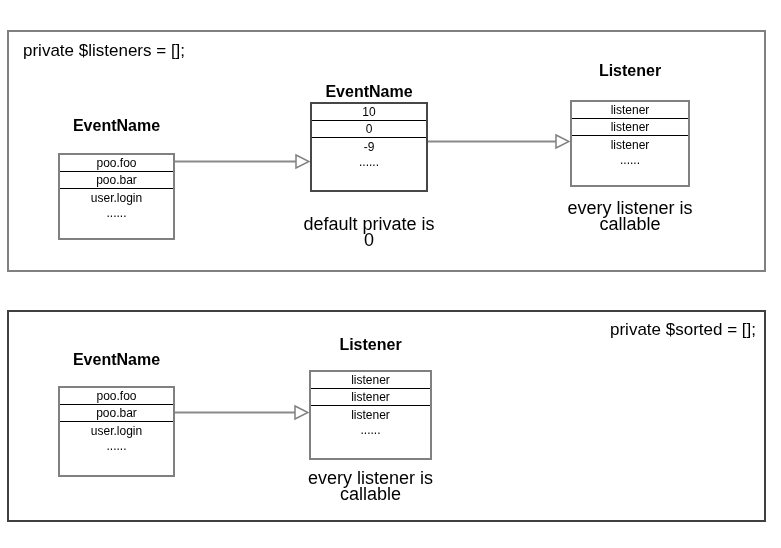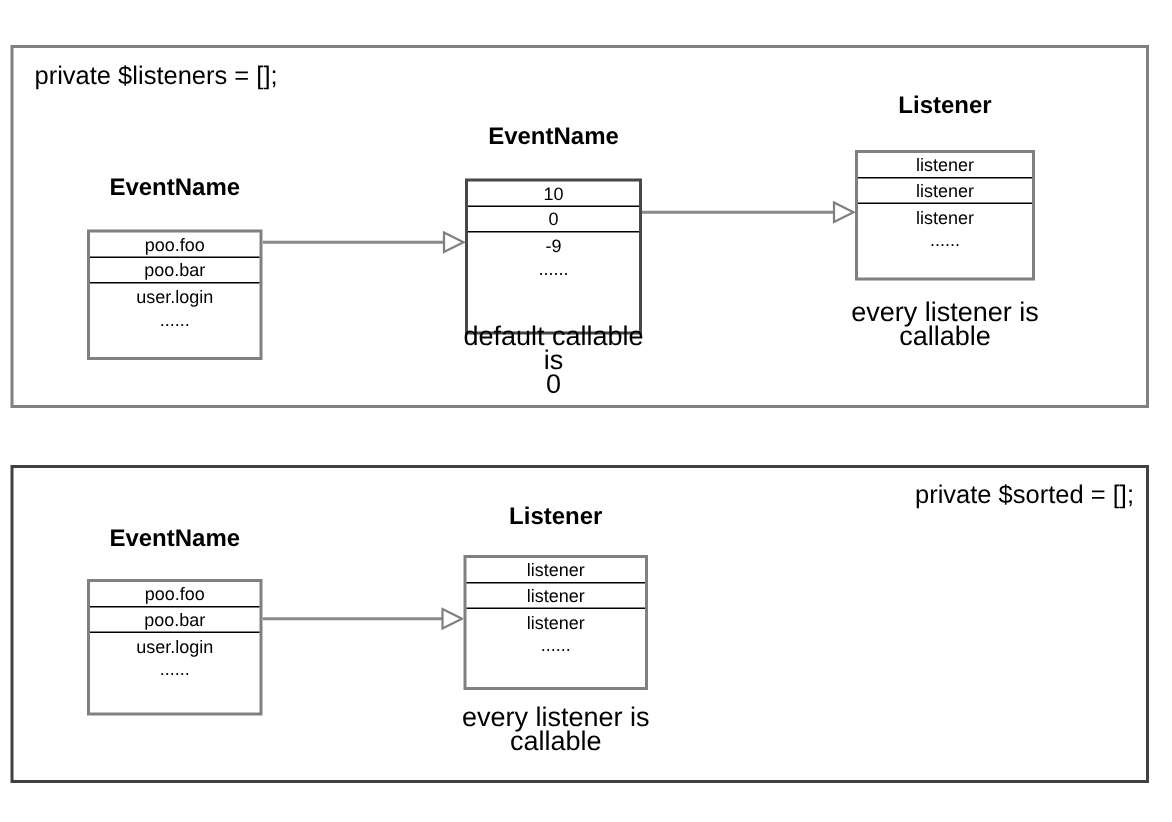--- a/index.html
+++ b/index.html
@@ -43,30 +43,30 @@
         <div>......</div>
       </div>
     </div>
 
     <svg class="arrow" style="left:166px; top:121px;" width="135" height="17" viewBox="0 0 135 17">
       <line x1="0" y1="8.5" x2="121" y2="8.5" stroke="#8a8a8a" stroke-width="2"></line>
       <polygon points="121,2 134,8.5 121,15" fill="#ffffff" stroke="#808080" stroke-width="1.5"></polygon>
     </svg>
 
     <div class="heading" style="left:301px; top:51px; width:118px;">EventName</div>
-    <div class="tbl tbl-dark" style="left:301px; top:87px; width:118px; height:104px;">
+    <div class="tbl tbl-dark" style="left:301px; top:70px; width:118px; height:90px;">
       <div class="trow">10</div>
       <div class="trow">0</div>
       <div class="tfree">
         <div>-9</div>
         <div>......</div>
       </div>
     </div>
     <div class="caption" style="left:291px; top:184px; width:138px;">
-      <div>default callable is</div>
+      <div>default private is</div>
       <div>0</div>
     </div>
 
     <svg class="arrow" style="left:419px; top:101px;" width="142" height="17" viewBox="0 0 142 17">
       <line x1="0" y1="8.5" x2="128" y2="8.5" stroke="#8a8a8a" stroke-width="2"></line>
       <polygon points="128,2 141,8.5 128,15" fill="#ffffff" stroke="#808080" stroke-width="1.5"></polygon>
     </svg>
 
     <div class="heading" style="left:561px; top:30px; width:120px;">Listener</div>
     <div class="tbl tbl-gray" style="left:561px; top:68px; width:120px; height:87px;">

